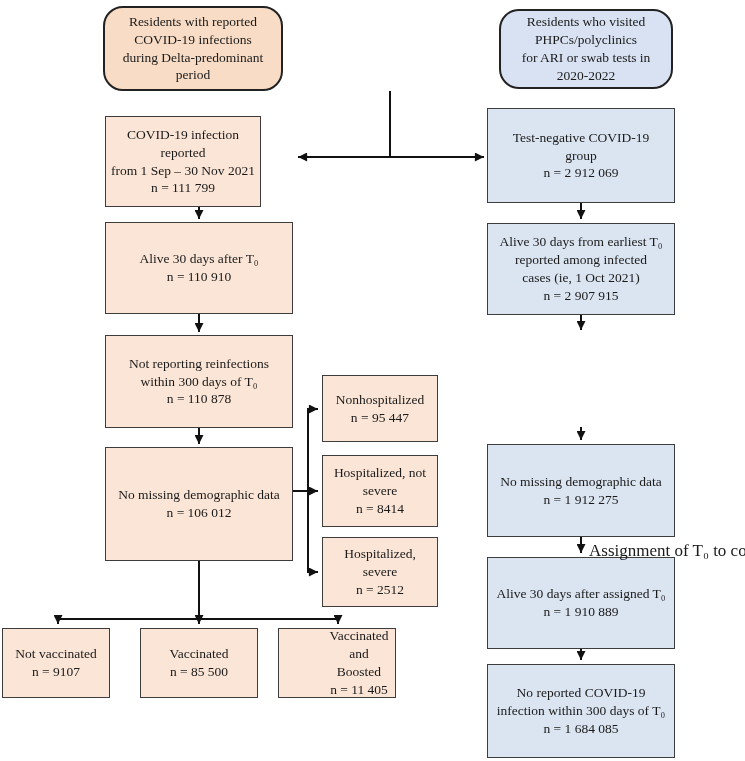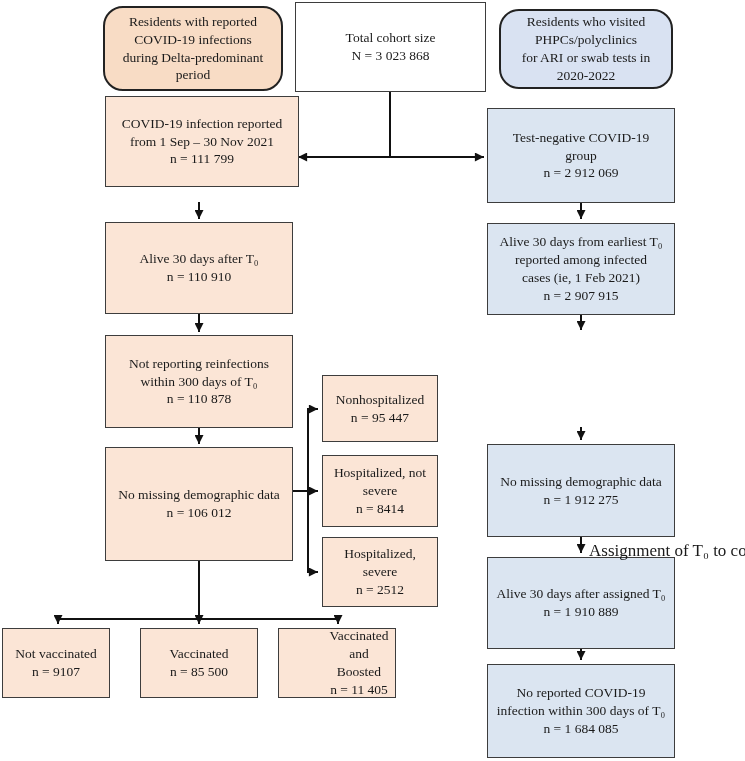--- a/index.html
+++ b/index.html
@@ -82,29 +82,27 @@
       <path d="M581,537 V552" marker-end="url(#ah)"></path>
       <path d="M581,649 V659" marker-end="url(#ah)"></path>
     </g>
   </svg>
 
   <div class="box rounded peach" style="left:103px;top:6px;width:180px;height:85px;">Residents with reported
 COVID-19 infections
 during Delta-predominant
 period</div>
 
-  <div class="box white" style="left:295px;top:2px;width:191px;height:90px;">Total cohort size
-N = 3 023 868</div>
 
   <div class="box rounded blue" style="left:499px;top:9px;width:174px;height:80px;">Residents who visited
 PHPCs/polyclinics
 for ARI or swab tests in
 2020-2022</div>
 
-  <div class="box peach" style="left:105px;top:96px;width:194px;height:91px;">COVID-19 infection reported
+  <div class="box peach" style="left:105px;top:116px;width:156px;height:91px;">COVID-19 infection reported
 from 1 Sep – 30 Nov 2021
 n = 111 799</div>
 
   <div class="box peach" style="left:105px;top:222px;width:188px;height:92px;">Alive 30 days after T₀
 n = 110 910</div>
 
   <div class="box peach" style="left:105px;top:335px;width:188px;height:93px;">Not reporting reinfections
 within 300 days of T₀
 n = 110 878</div>
 
@@ -131,21 +129,21 @@
   <div class="box peach" style="left:278px;top:628px;width:118px;height:70px;padding-left:47px;">Vaccinated and
 Boosted
 n = 11 405</div>
 
   <div class="box blue" style="left:487px;top:108px;width:188px;height:95px;">Test-negative COVID-19
 group
 n = 2 912 069</div>
 
   <div class="box blue" style="left:487px;top:223px;width:188px;height:92px;">Alive 30 days from earliest T₀
 reported among infected
-cases (ie, 1 Feb 2021)
+cases (ie, 1 Oct 2021)
 n = 2 907 915</div>
 
 
   <div class="box blue" style="left:487px;top:444px;width:188px;height:93px;">No missing demographic data
 n = 1 912 275</div>
 
   <div class="box blue" style="left:487px;top:557px;width:188px;height:92px;">Alive 30 days after assigned T₀
 n = 1 910 889</div>
 
   <div class="box blue" style="left:487px;top:664px;width:188px;height:94px;">No reported COVID-19

